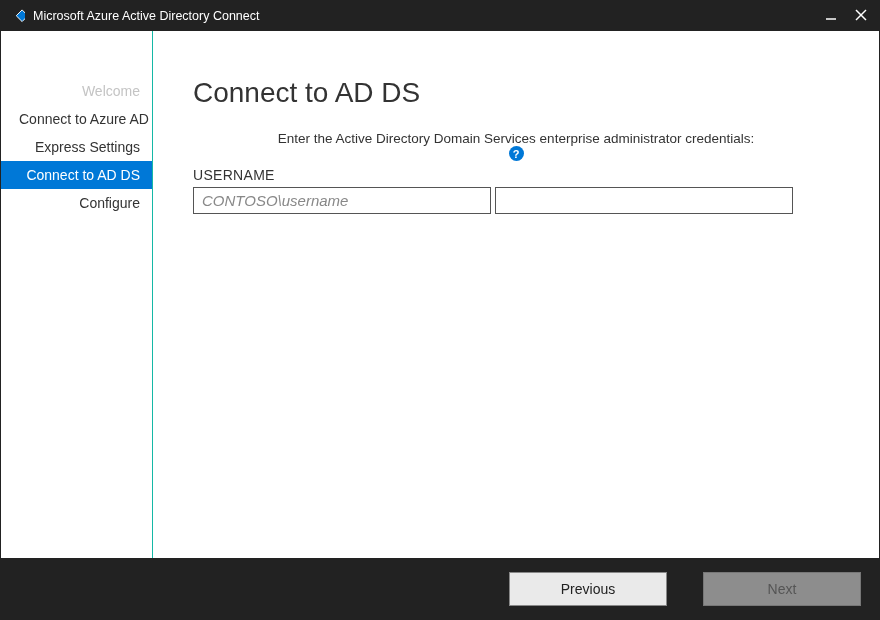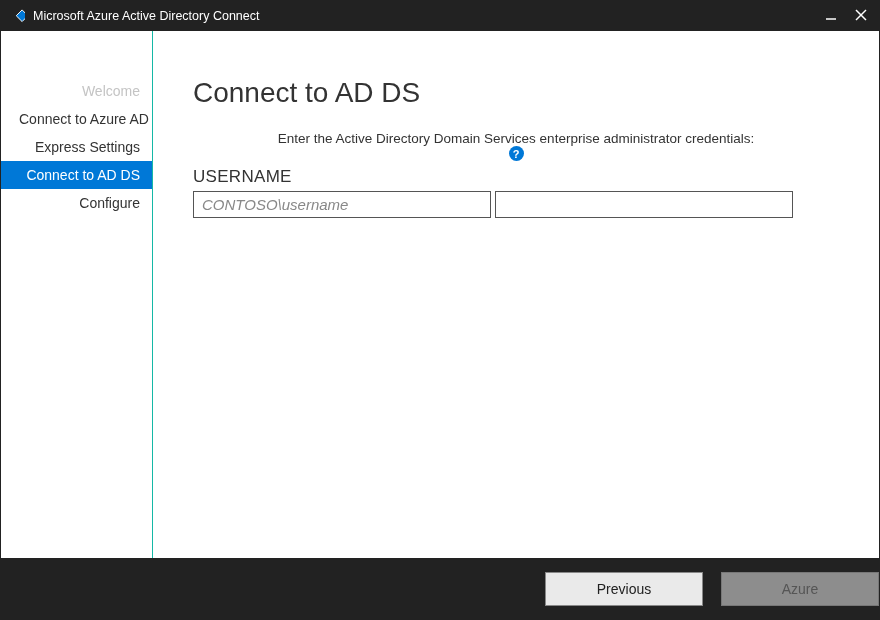--- a/index.html
+++ b/index.html
@@ -106,21 +106,21 @@
       background: #0078d7;
       color: #fff;
       font-size: 11px;
       font-weight: bold;
       display: inline-flex;
       align-items: center;
       justify-content: center;
       cursor: pointer;
     }
     .field-label {
-      font-size: 17px;
+      font-size: 14px;
       color: #333;
       letter-spacing: 0.3px;
       margin-bottom: 4px;
     }
     .text-input {
       width: 298px;
       height: 27px;
       border: 1px solid #555;
       padding: 0 8px;
       font-size: 15px;
@@ -131,21 +131,22 @@
     .text-input::placeholder {
       font-style: italic;
       color: #888;
     }
     .footer {
       height: 61px;
       background: #222222;
       display: flex;
       align-items: center;
       justify-content: flex-end;
-      gap: 18px;
+      padding-right: 18px;
+      gap: 36px;
     }
     .footer-btn {
       width: 158px;
       height: 34px;
       font-size: 14px;
       border: 1px solid #888;
       cursor: pointer;
       background: #eaeaea;
       color: #222;
     }
@@ -202,16 +203,16 @@
 
       <div class="field-label">USERNAME</div>
       <input type="text" class="text-input" placeholder="CONTOSO\username" style="">
 
       <input type="password" class="text-input" style="">
     </div>
   </div>
 
   <div class="footer">
     <button class="footer-btn">Previous</button>
-    <button class="footer-btn disabled">Azure</button>
+    <button class="footer-btn disabled">Next</button>
   </div>
 
 </div>
 
 </body></html>

